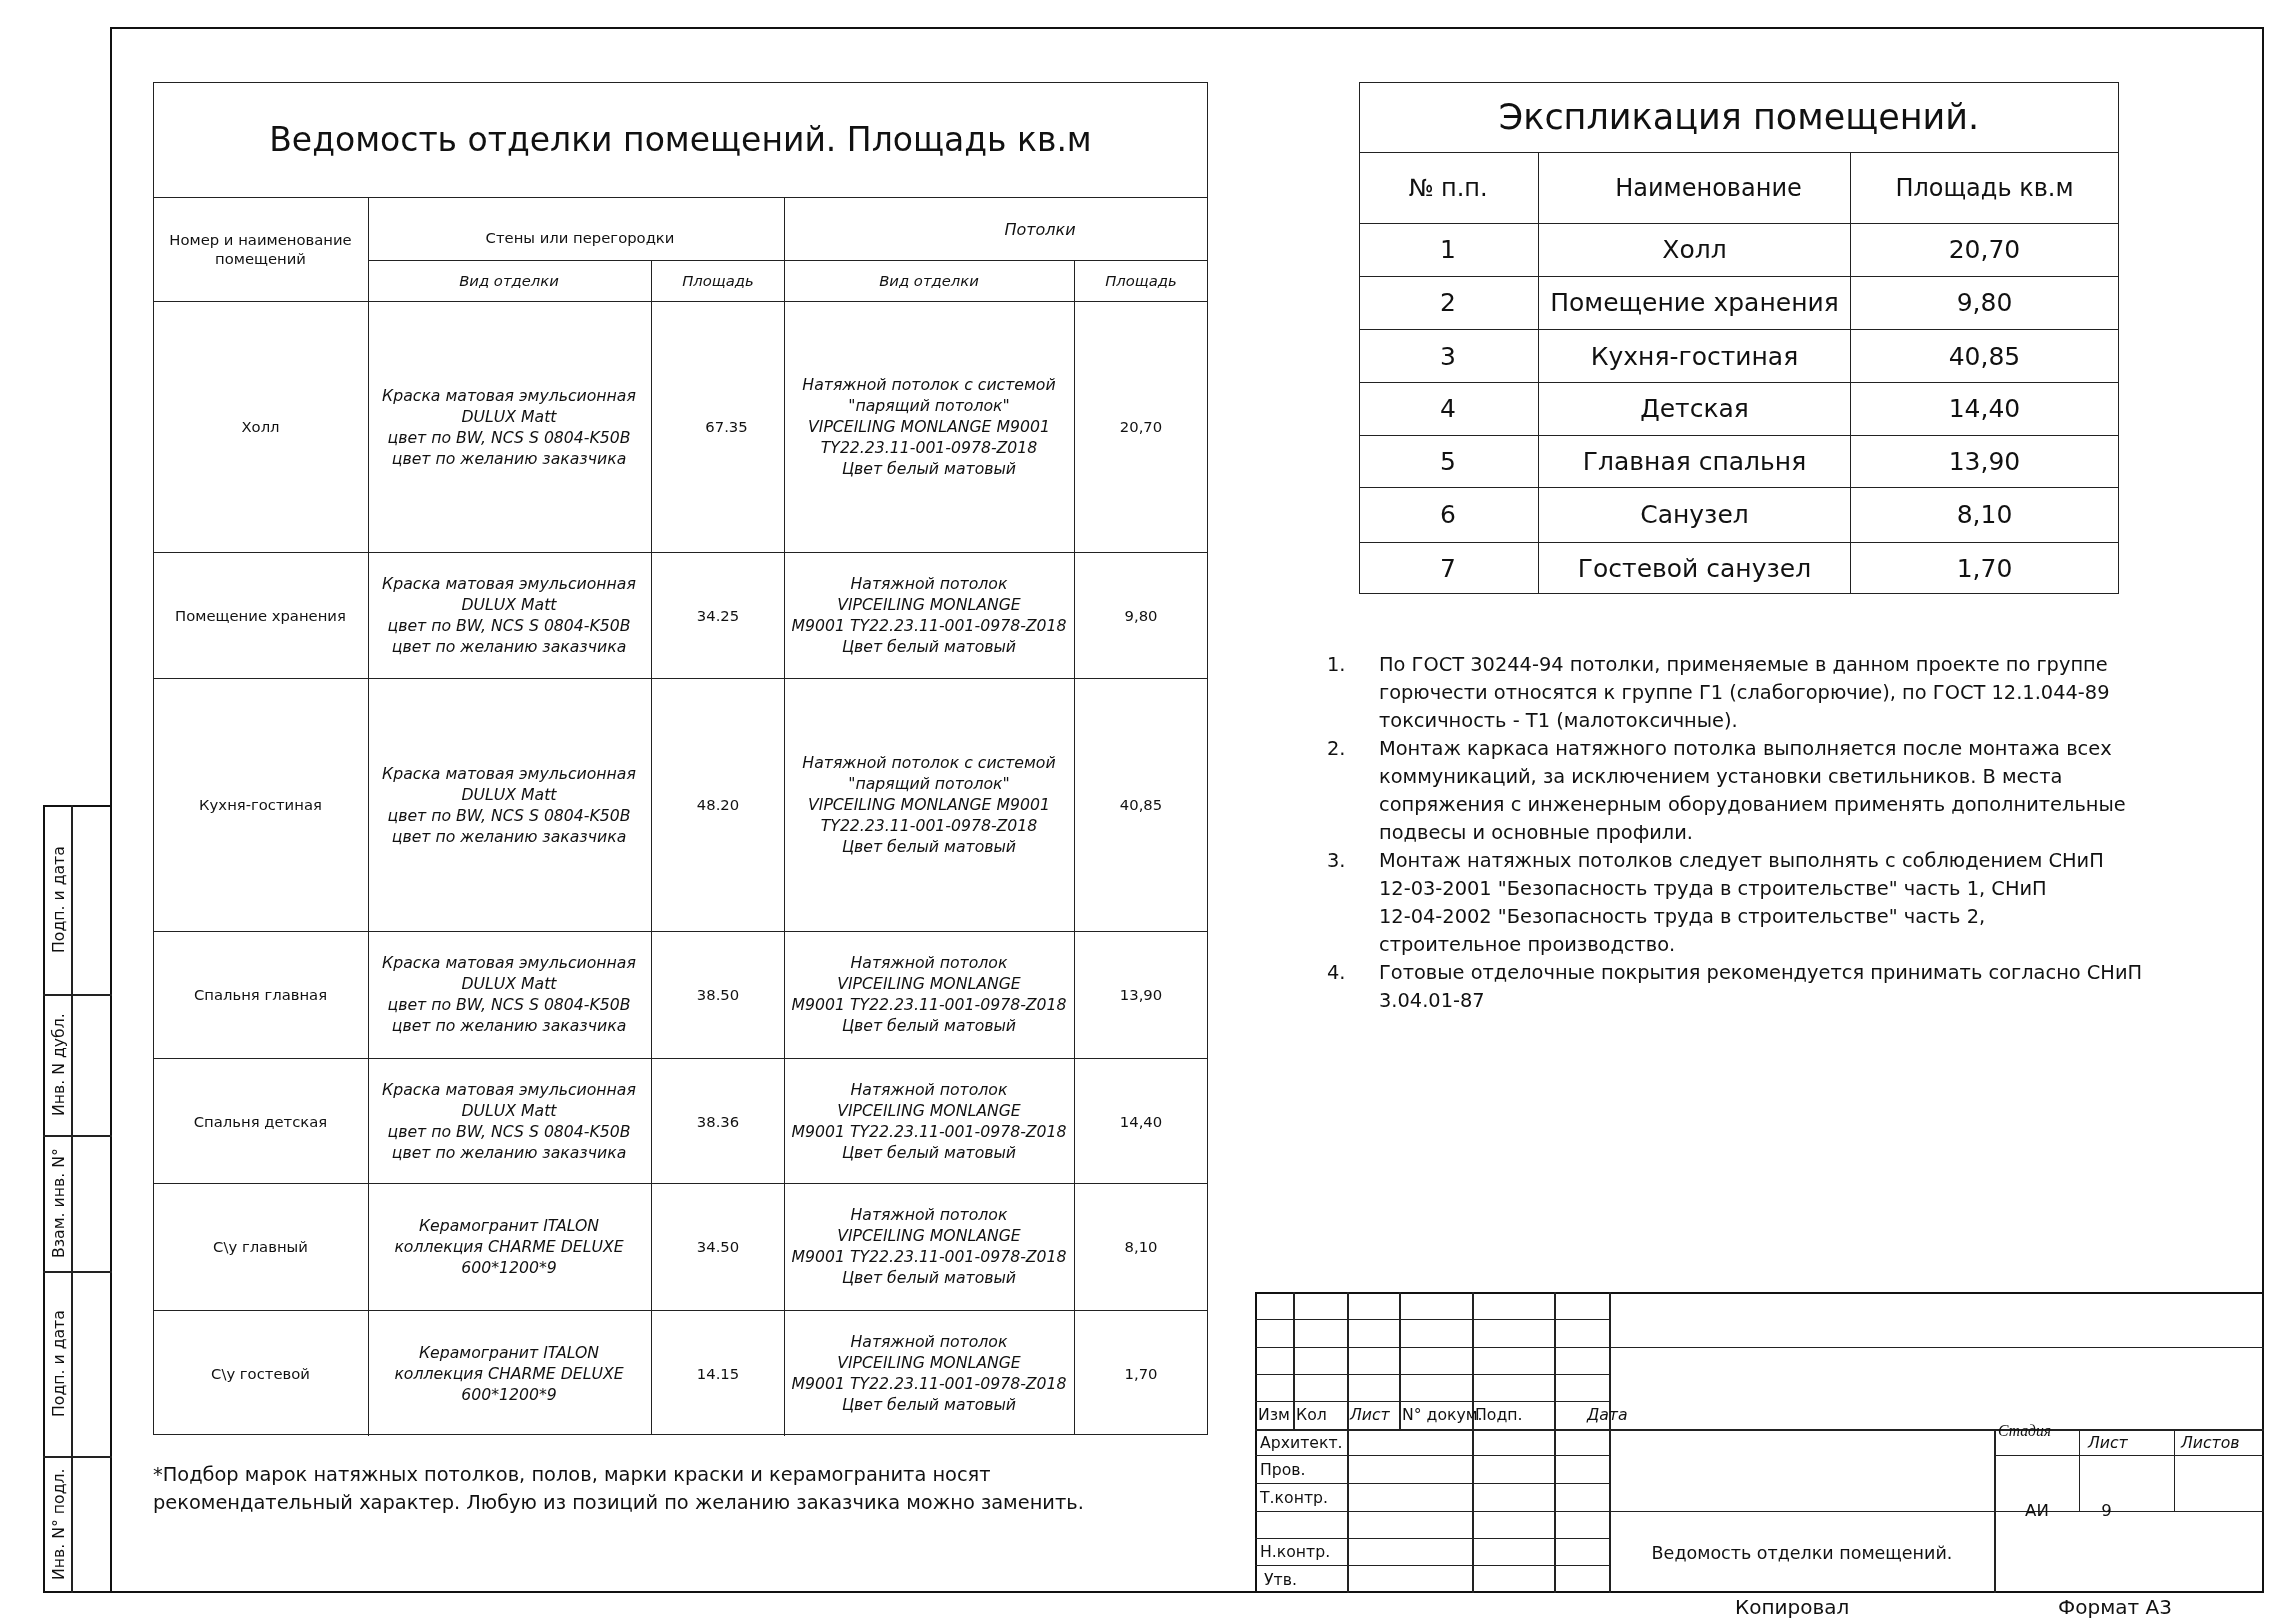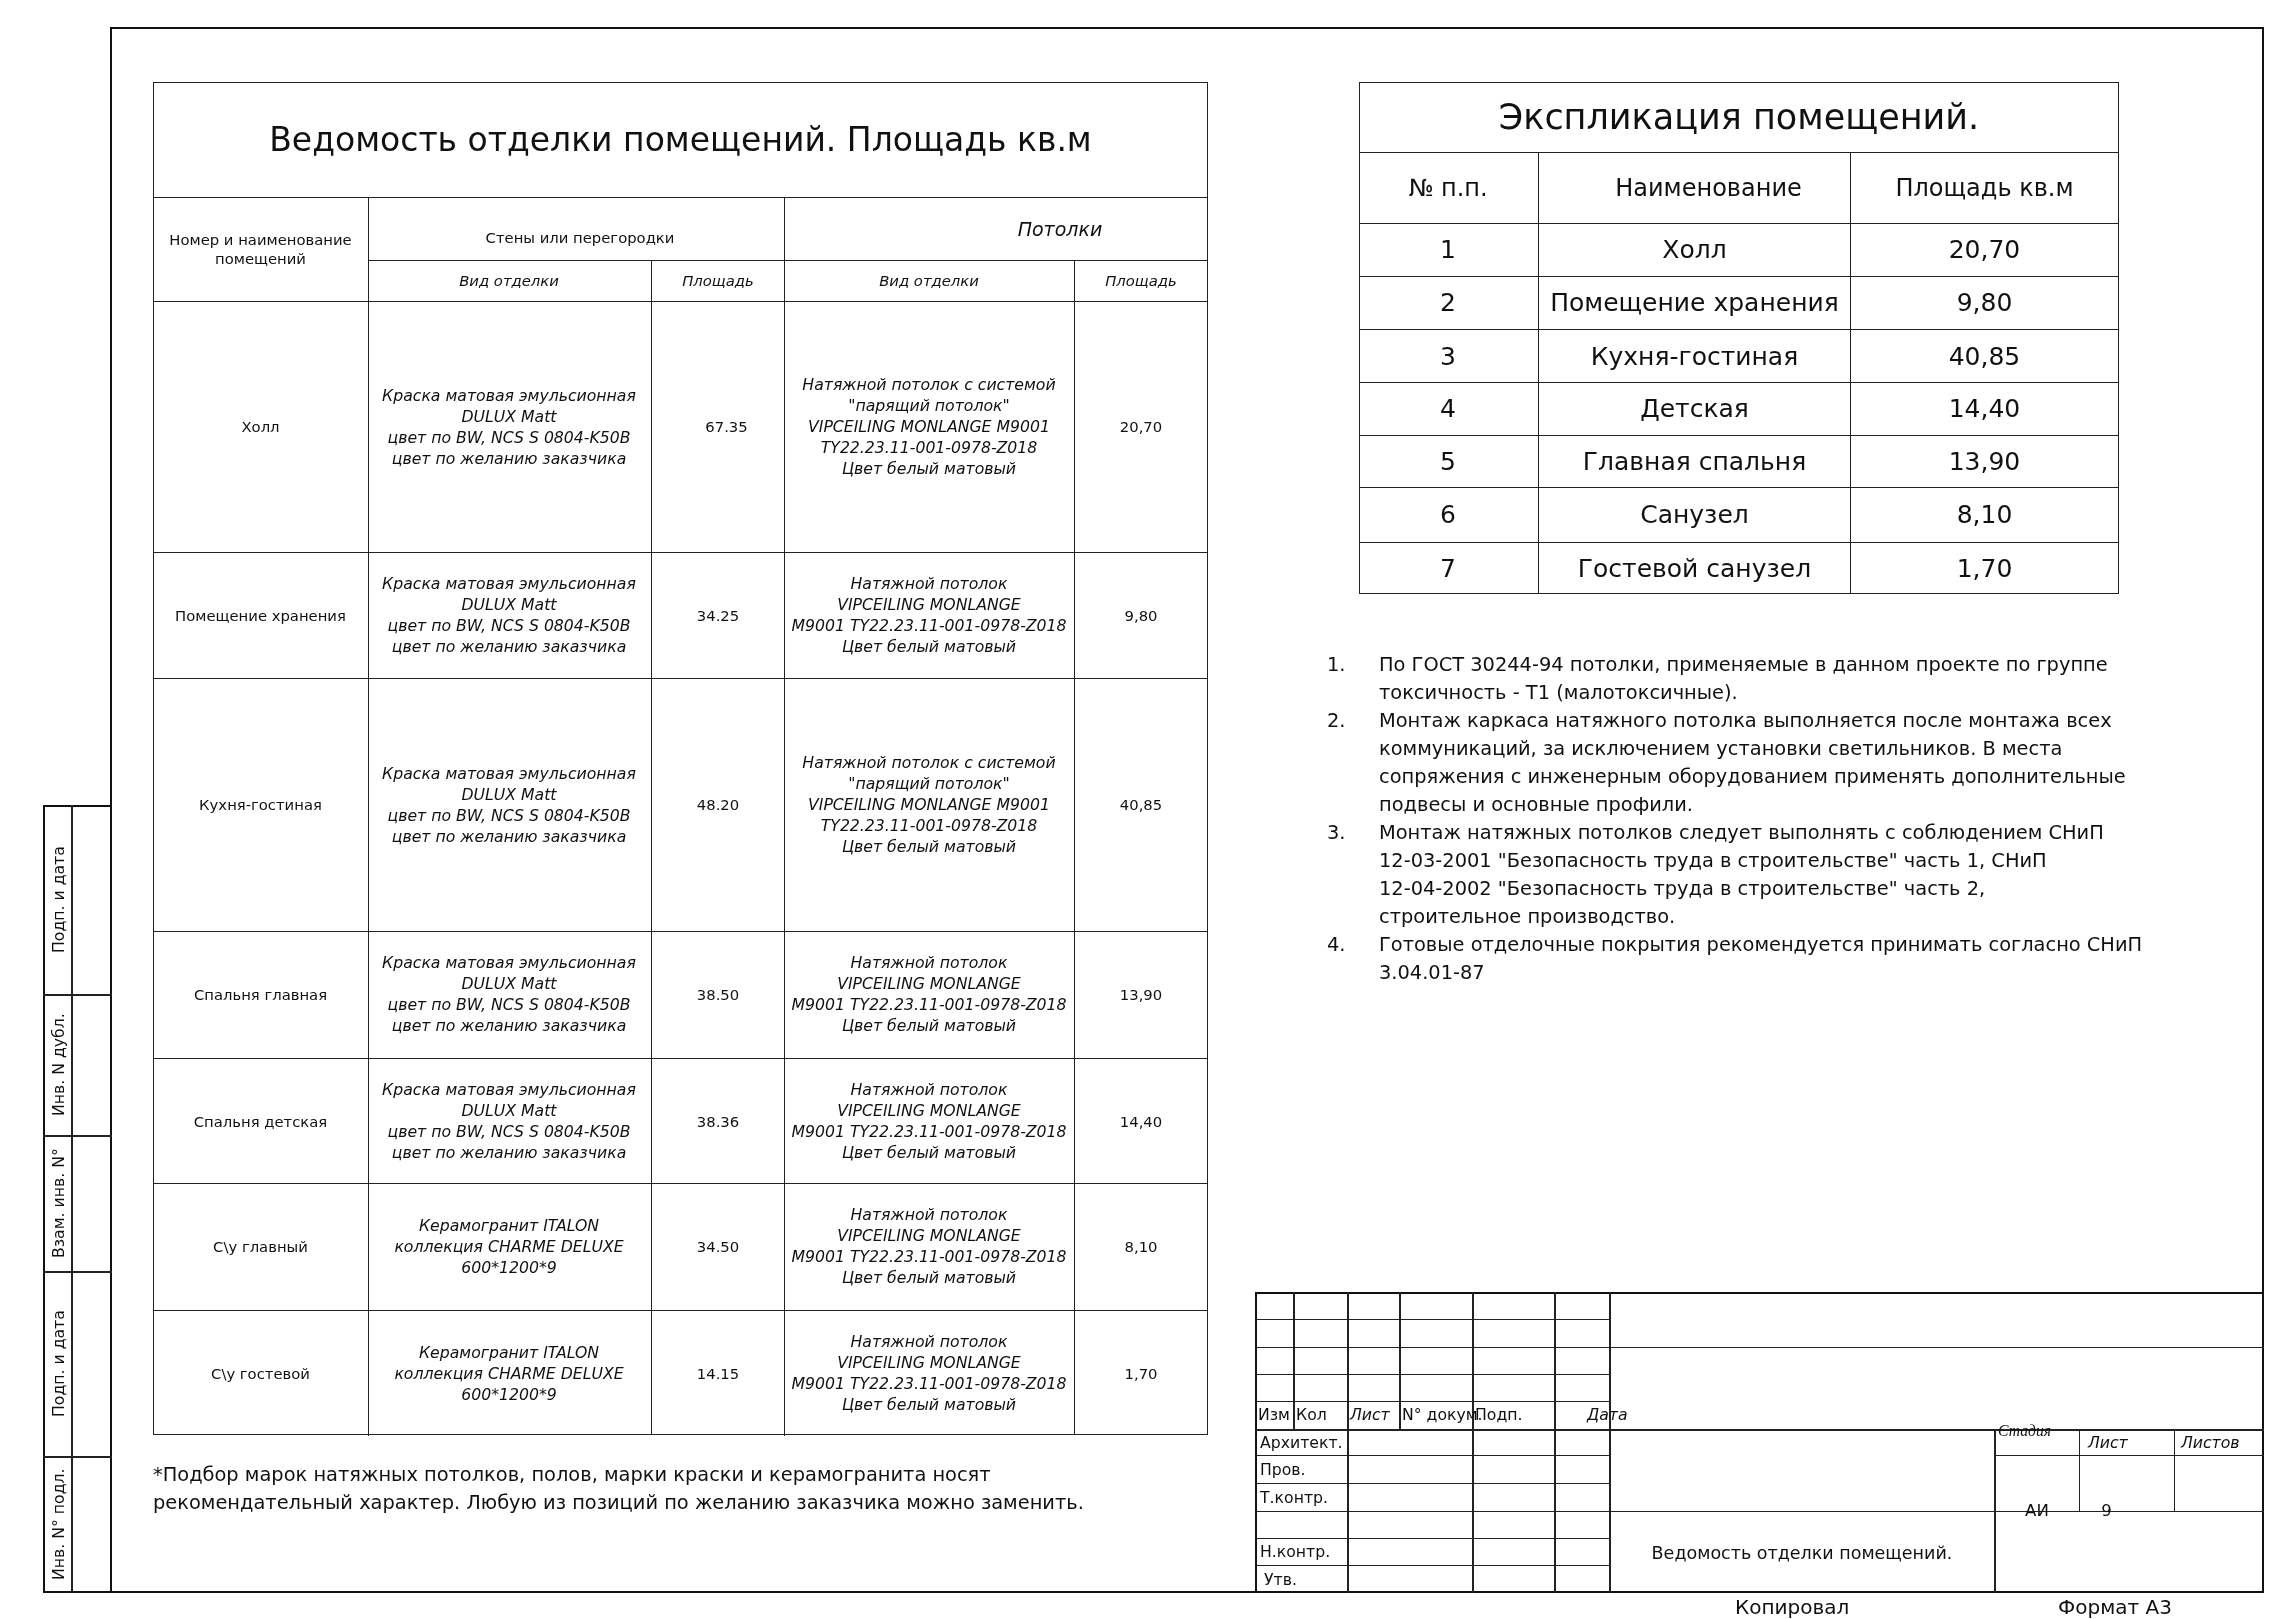--- a/index.html
+++ b/index.html
@@ -37,21 +37,21 @@
   </div>
 
 <div class="abs" style="left:153px;top:82px;width:1055px;height:1353px;border:1.8px solid #222;"></div>
 <div class="cell" style="left:153px;top:82px;width:1055px;height:114px;font-size:33px;">Ведомость отделки помещений. Площадь кв.м</div>
 <div class="line-h" style="left:153px;top:197px;width:1055px;"></div>
 
 <div class="cell" style="left:153px;top:197px;width:215px;height:104px;font-size:14.8px;line-height:19.4px;padding:0 7.4px;">
   <span>Номер и наименование помещений</span>
 </div>
 <div class="cell" style="left:368px;top:197px;width:416px;height:80px;font-size:14.8px;padding-left:8px;">Стены или перегородки</div>
-<div class="cell ital" style="left:784px;top:197px;width:512px;height:64px;font-size:19px;margin-left:20px;">Потолки</div>
+<div class="cell ital" style="left:784px;top:197px;width:512px;height:64px;font-size:16px;">Потолки</div>
 <div class="line-h" style="left:368px;top:260px;width:840px;"></div>
 <div class="cell ital" style="left:368px;top:260px;width:282px;height:41px;font-size:14.8px;">Вид отделки</div>
 <div class="cell ital" style="left:651px;top:260px;width:134px;height:41px;font-size:14.8px;">Площадь</div>
 <div class="cell ital" style="left:784px;top:260px;width:290px;height:41px;font-size:14.8px;">Вид отделки</div>
 <div class="cell ital" style="left:1074px;top:260px;width:134px;height:41px;font-size:14.8px;">Площадь</div>
 <div class="line-h" style="left:153px;top:301px;width:1055px;"></div>
 
 <div class="line-v" style="left:368px;top:197px;height:1239px;"></div>
 <div class="line-v" style="left:651px;top:260px;height:1175px;"></div>
 <div class="line-v" style="left:784px;top:197px;height:1239px;"></div>
@@ -255,20 +255,21 @@
     <div class="cell" style="left: 1359px; top: 542px; width: 178px; height: 53px; font-size: 25px;">7</div>
     <div class="cell" style="left: 1538px; top: 542px; width: 313px; height: 53px; font-size: 25px;">Гостевой санузел</div>
     <div class="cell" style="left: 1850px; top: 542px; width: 269px; height: 53px; font-size: 25px;">1,70</div>
   </div>
 
 <div class="notes" id="notes" style="left:1327px;top:651px;width:831px;">
     <div class="note-row">
       <div class="note-num">1.</div>
       <div>
         <div>По ГОСТ 30244-94 потолки, применяемые в данном проекте по группе</div>
+        <div>горючести относятся к группе Г1 (слабогорючие), по ГОСТ 12.1.044-89</div>
         <div>токсичность - Т1 (малотоксичные).</div>
       </div>
     </div>
     <div class="note-row">
       <div class="note-num">2.</div>
       <div>
         <div>Монтаж каркаса натяжного потолка выполняется после монтажа всех</div>
         <div>коммуникаций, за исключением установки светильников. В места</div>
         <div>сопряжения с инженерным оборудованием применять дополнительные</div>
         <div>подвесы и основные профили.</div>

